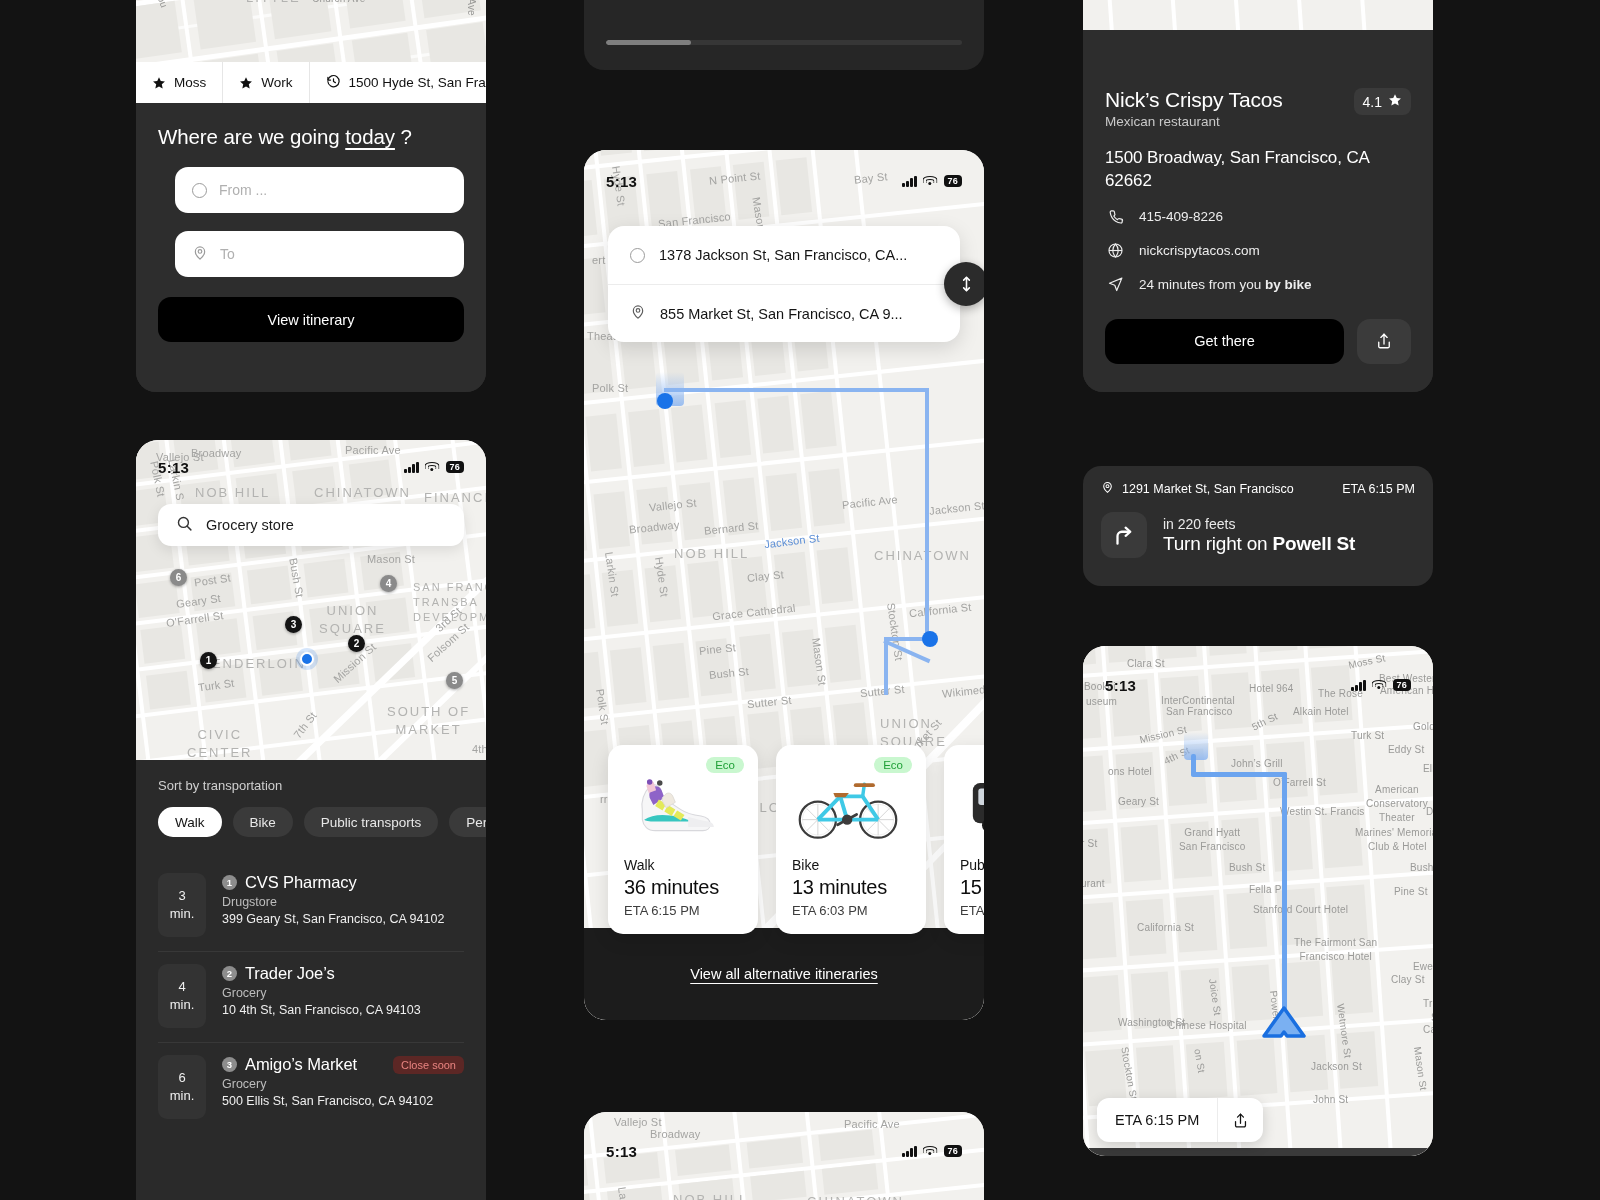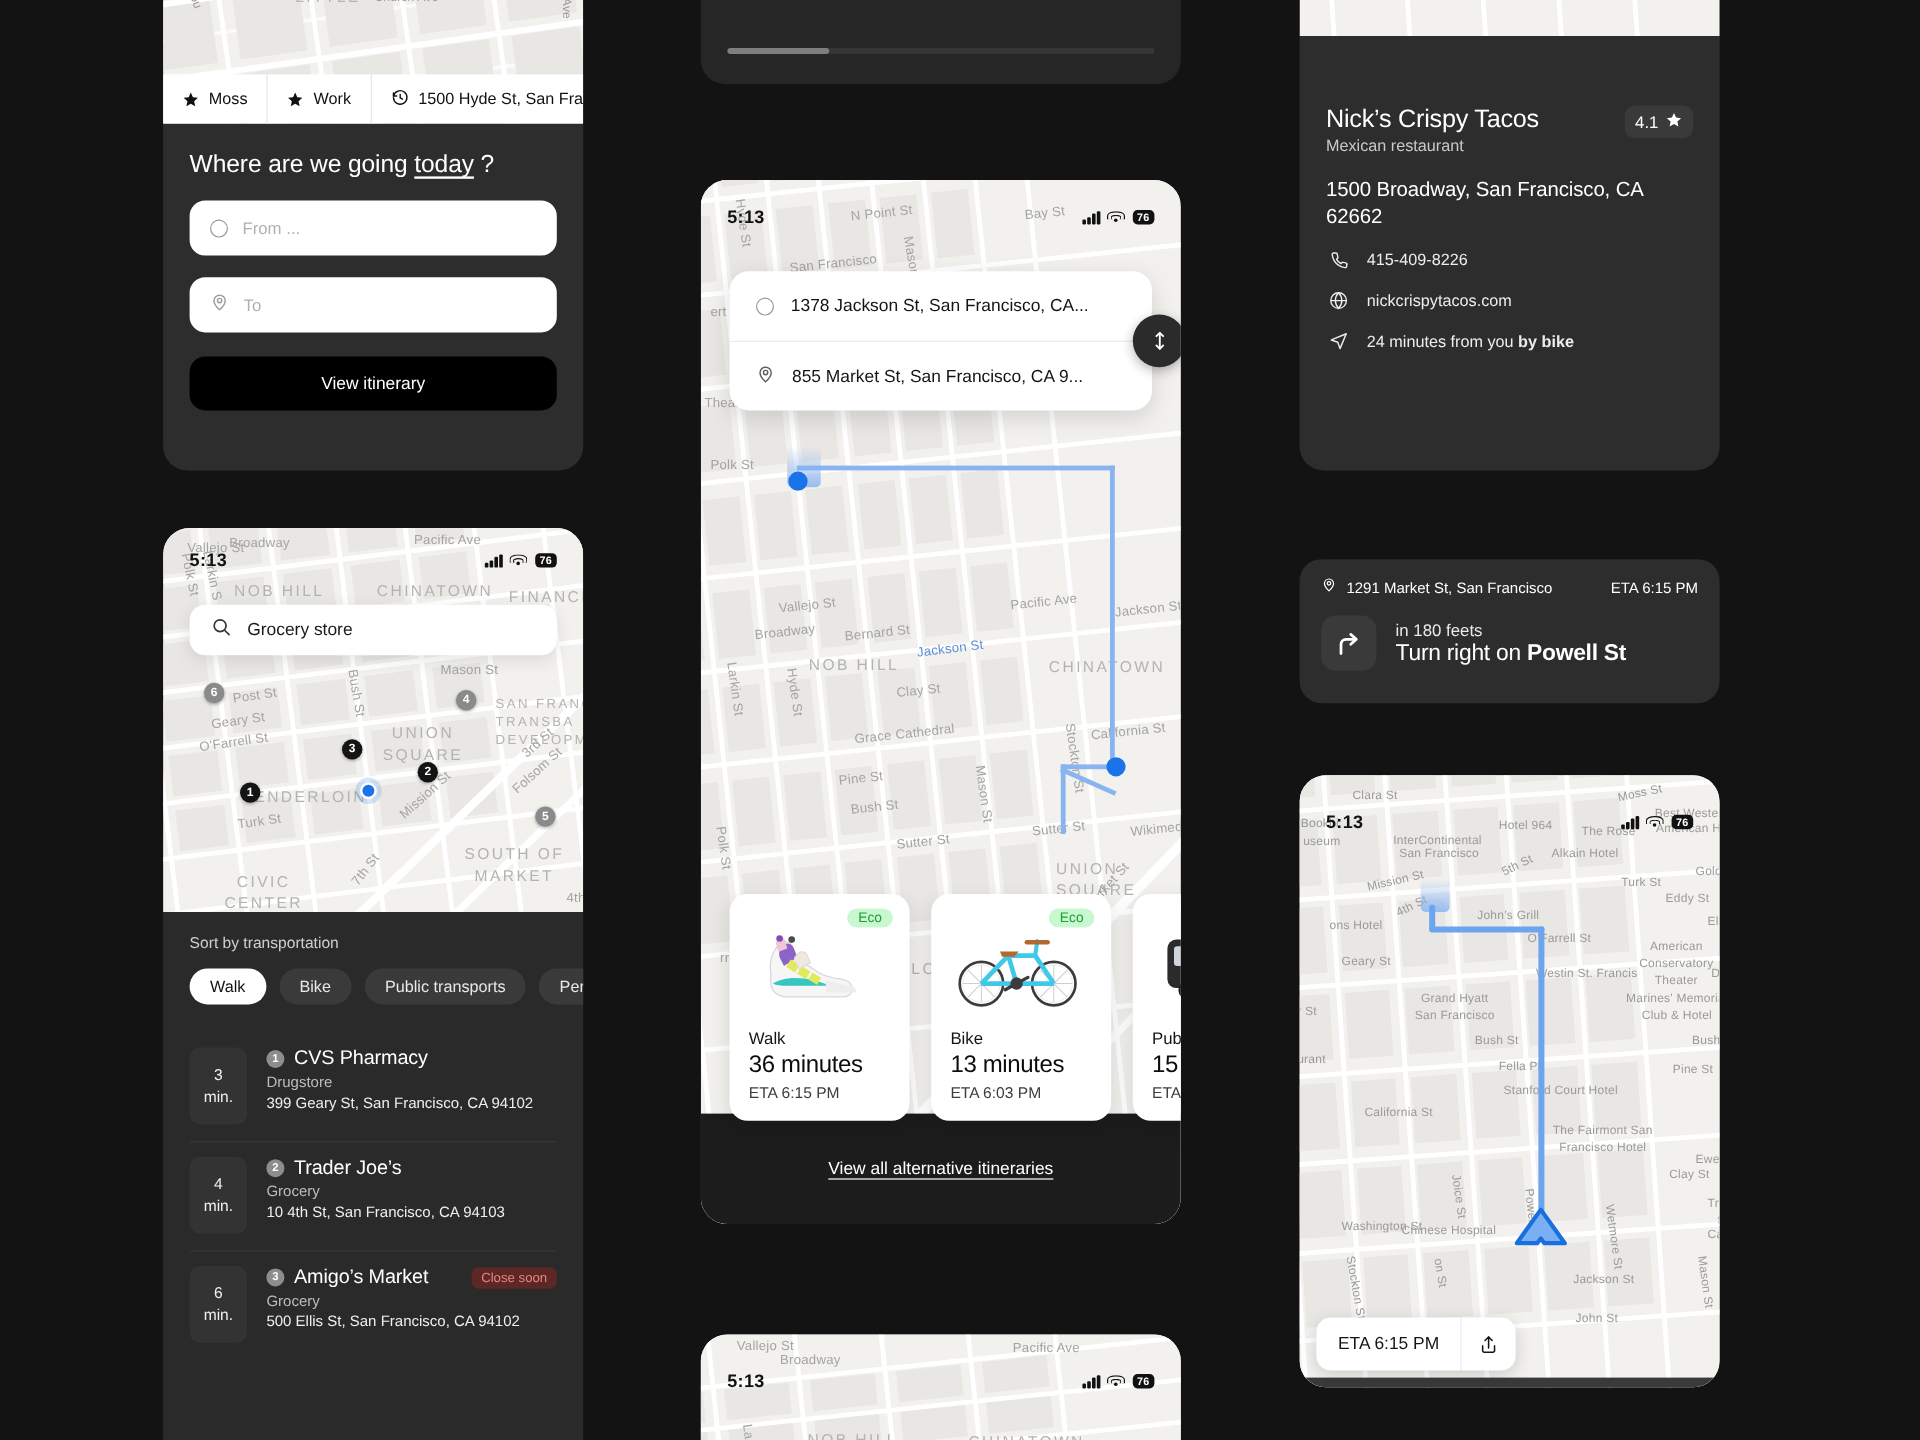--- a/index.html
+++ b/index.html
@@ -59,21 +59,21 @@
             display:flex; align-items:center; z-index:4; }
   .favitem { display:flex; align-items:center; gap:8px; padding:0 16px; height:41px;
              font-size:13.5px; color:#111; border-right:1px solid #e6e6e6; white-space:nowrap; }
   .favitem:last-child { border-right:none; }
   .star { width:14px; height:14px; display:block; }
   #p1 .sheet { position:absolute; left:0; right:0; top:161px; bottom:0;
                background:#2d2d2d; padding:22px 22px 0 22px; }
   .headline { font-size:20.5px; color:#fff; font-weight:normal; letter-spacing:-.1px; }
   .headline u { text-underline-offset: 4px; }
   .field { margin-top:18px; height:46px; background:#fff; border-radius:13px;
-           display:flex; align-items:center; gap:12px; padding:4px 17px; }
+           display:flex; align-items:center; gap:12px; padding:4px 17px;margin-left:17px; }
   .field .ph { color:#b0b0b0; font-size:14px; }
   .cir { width:15px;height:15px;border:1.7px solid #9b9b9b;border-radius:50%; flex:none;}
   .pin { width:16px;height:17px; flex:none; }
   .primary-btn { margin-top:20px; height:45px; background:#000; border-radius:13px;
                  display:flex; align-items:center; justify-content:center;
                  color:#fff; font-size:14.5px; }
 
   
   #p2 { position:absolute; left:136px; top:440px; width:350px; height:790px;
         border-radius:22px; overflow:hidden; background:#2a2a2a; }
@@ -857,20 +857,30 @@
 
       <div class="mrow">
         <span class="mico">
           <svg width="17" height="17" viewBox="0 0 24 24" fill="none" stroke="#ededed" stroke-width="1.7" stroke-linejoin="round">
             <path d="M21 3L3.5 10.3 11 13l2.7 7.5z"></path>
           </svg>
         </span>
         <span class="mtxt"><span>24 minutes from you </span><b>by bike</b></span>
       </div>
 
+      <div class="actions">
+        <div class="getthere">Get there</div>
+        <div class="sharebtn">
+          <svg width="18" height="20" viewBox="0 0 24 24" fill="none" stroke="#fff" stroke-width="1.8" stroke-linecap="round" stroke-linejoin="round">
+            <path d="M12 3v13"></path>
+              <path d="M7.8 7.2L12 3l4.2 4.2"></path>
+            <path d="M5 13.5v5.7a1.8 1.8 0 0 0 1.8 1.8h10.4a1.8 1.8 0 0 0 1.8-1.8v-5.7"></path>
+          </svg>
+        </div>
+      </div>
     </div>
   </div>
 
   <div id="p7">
     <div class="navtop">
       <div class="navdest">
         <span>
           <svg width="13" height="14" viewBox="0 0 24 24" fill="none" stroke="#fff" stroke-width="1.9">
               <path d="M12 22s7-6.1 7-11.3A7 7 0 0 0 5 10.7C5 15.9 12 22 12 22z"></path>
               <circle cx="12" cy="10.4" r="2.7"></circle>
@@ -881,21 +891,21 @@
       <div class="naveta">ETA 6:15 PM</div>
     </div>
     <div class="navmain">
       <div class="navico">
         <svg width="26" height="26" viewBox="0 0 24 24" fill="none" stroke="#fff" stroke-width="2.1" stroke-linecap="round" stroke-linejoin="round">
           <path d="M6 20v-7a4 4 0 0 1 4-4h7"></path>
             <path d="M13.5 5.2L17.8 9l-4.3 3.8"></path>
         </svg>
       </div>
       <div>
-        <div class="navdist">in 180 feets</div>
+        <div class="navdist">in 220 feets</div>
         <div class="navturn"><span>Turn right on </span><b>Powell St</b></div>
       </div>
     </div>
   </div>
 
   <div id="p8">
     <div class="mapbg">
       <div class="blocks" style="transform:rotate(-4deg)">
 
         <div class="rd" style="left:0;top:24%;width:200%;height:4px"></div>

